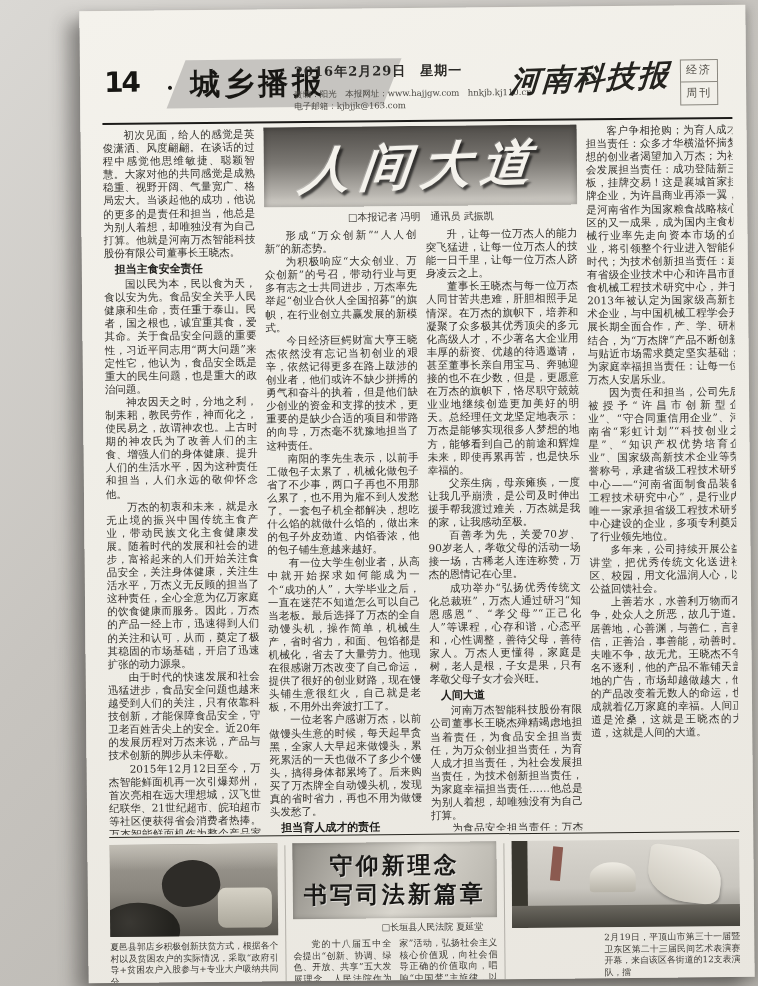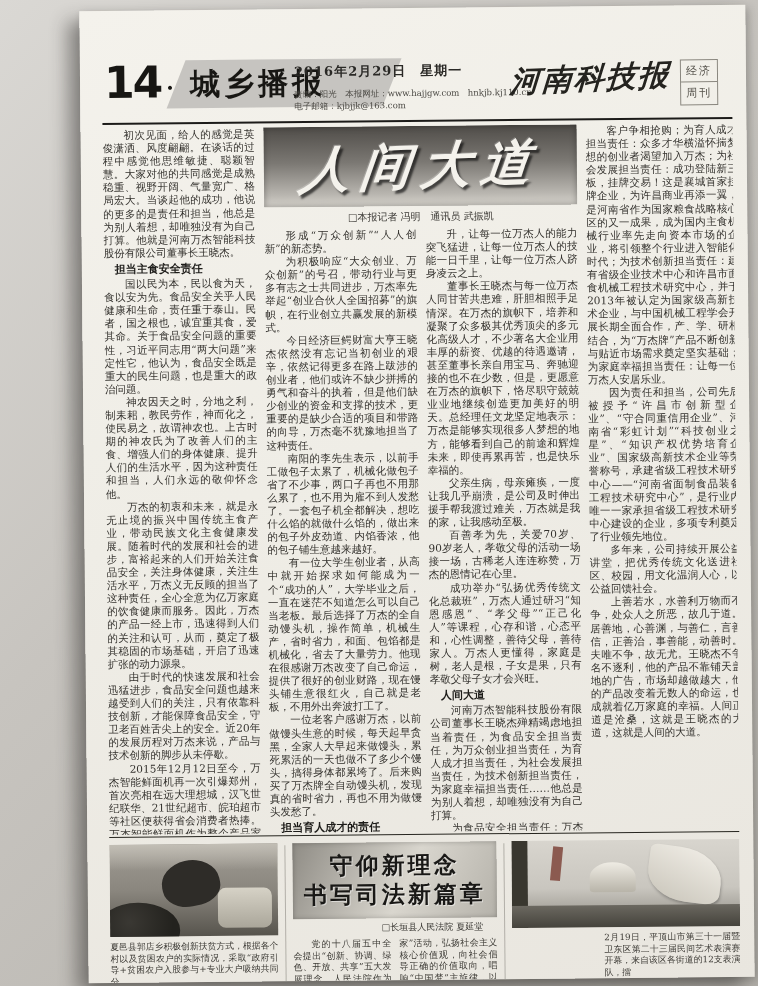--- a/index.html
+++ b/index.html
@@ -7,38 +7,38 @@
     font-family:"DejaVu Serif","Liberation Serif",serif;}
   .paper{position:absolute;left:84px;top:8px;width:666px;height:972px;
     background:linear-gradient(160deg,#f4f2ec 0%,#efede6 45%,#e9e6df 100%);
     transform:rotate(-0.55deg);transform-origin:50% 50%;
     box-shadow:-12px 10px 18px rgba(40,38,35,.45),3px 3px 8px rgba(40,38,35,.25);
     overflow:hidden;color:#33312d;}
   
   .hdr{position:absolute;left:22px;right:14px;top:46px;height:64px;}
   .hdr-rule{position:absolute;left:22px;right:14px;top:112px;height:2px;background:#1c1b19;}
   .pgnum{position:absolute;left:2px;top:0;font-family:"DejaVu Sans","Liberation Sans",sans-serif;
-    font-weight:bold;font-size:44px;line-height:52px;color:#171613;letter-spacing:-2px;}
+    font-weight:bold;font-size:28px;line-height:52px;color:#171613;letter-spacing:-2px;}
   .pgdot{position:absolute;left:64px;top:18px;font-size:22px;font-weight:bold;color:#171613;}
   .secwrap{position:absolute;left:80px;top:4px;width:210px;height:48px;}
   .secbg{position:absolute;left:-6px;top:0;width:216px;height:48px;background:#c6c4c0;
     transform:skewX(-22deg);}
   .sectitle{position:relative;font-family:"DejaVu Sans","Liberation Sans",sans-serif;
     font-weight:bold;font-size:30px;line-height:48px;color:#171613;letter-spacing:4px;padding-left:8px;}
   .dateblock{position:absolute;left:192px;top:8px;width:250px;}
   .dateline{font-size:13px;font-weight:bold;color:#2a2926;letter-spacing:1px;}
   .metaline{margin-top:8px;font-size:8.5px;color:#4a4843;letter-spacing:0;}
   .masthead{position:absolute;right:62px;top:6px;font-size:30px;font-weight:bold;font-style:italic;
     color:#24231f;letter-spacing:2px;transform:skewX(-6deg) rotate(-2deg);
     font-family:"DejaVu Serif","Liberation Serif",serif;}
   .edbox{position:absolute;right:14px;top:8px;width:36px;height:44px;border:1px solid #8a877f;
     font-size:11px;color:#55524b;text-align:center;
     font-family:"DejaVu Sans","Liberation Sans",sans-serif;}
   .edbox .ed{height:21px;line-height:21px;letter-spacing:2px;}
-  .edbox .ed:first-child{border-bottom:1px solid #8a877f;}
+  .edbox .ed:first-child{border-bottom:1px solid #8a877f;font-family:Liberation Mono, monospace;}
   
   .main{position:absolute;left:22px;right:14px;top:118px;height:706px;display:flex;gap:9px;overflow:hidden;}
   .col{width:152px;flex:0 0 152px;font-size:10.5px;line-height:13.1px;text-align:justify;
     color:#33312d;overflow:hidden;height:100%;}
   .para{text-indent:2em;margin:0;}
   .subhead{font-family:"DejaVu Sans","Liberation Sans",sans-serif;font-weight:bold;
     font-size:11px;color:#1d1c19;margin:3px 0 2px 0;text-indent:1em;}
   .mid{width:313px;flex:0 0 313px;display:flex;flex-direction:column;height:100%;}
   .feature-head{height:80px;background:linear-gradient(180deg,#504d49 0%,#7b7873 45%,#b9b6b0 85%,#d7d4cd 100%);
     display:flex;align-items:center;justify-content:center;box-shadow:inset 0 0 6px rgba(0,0,0,.35);}

